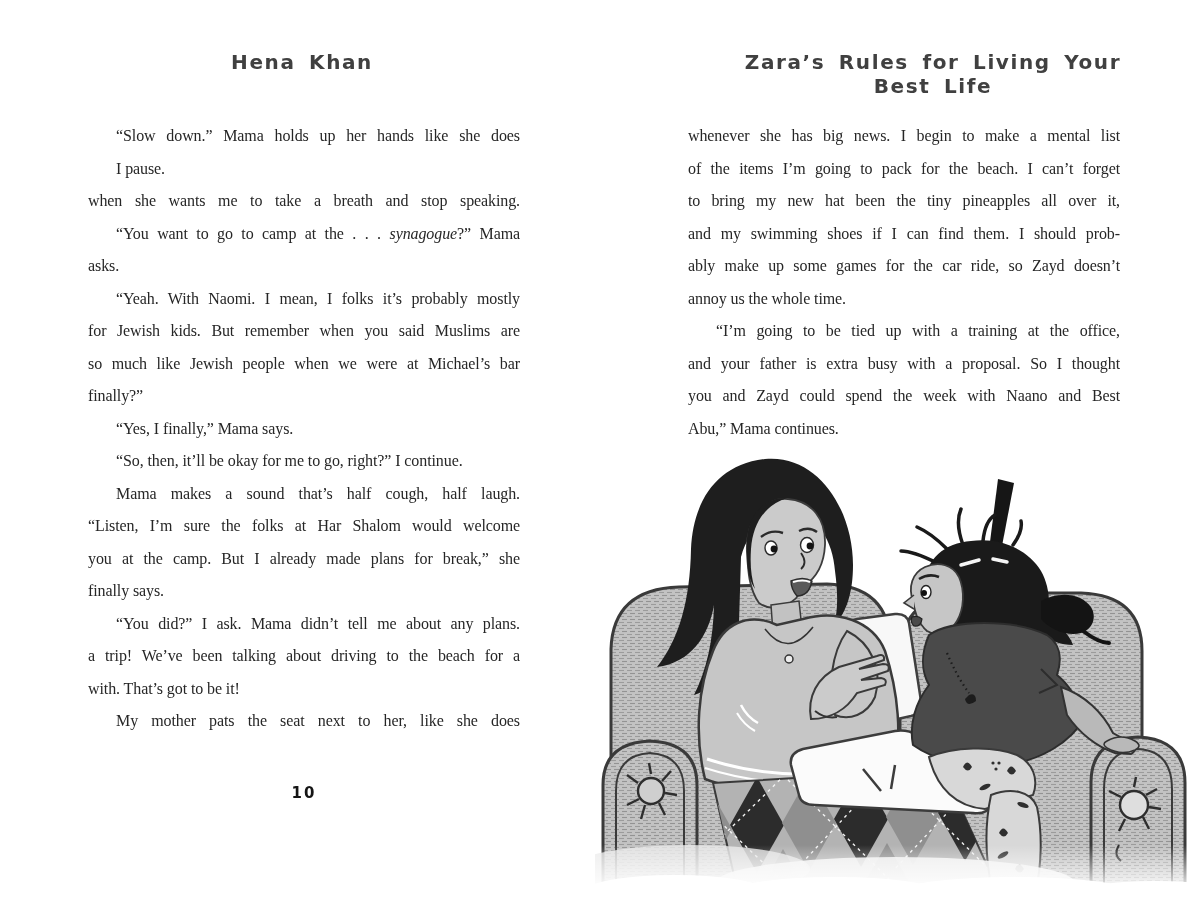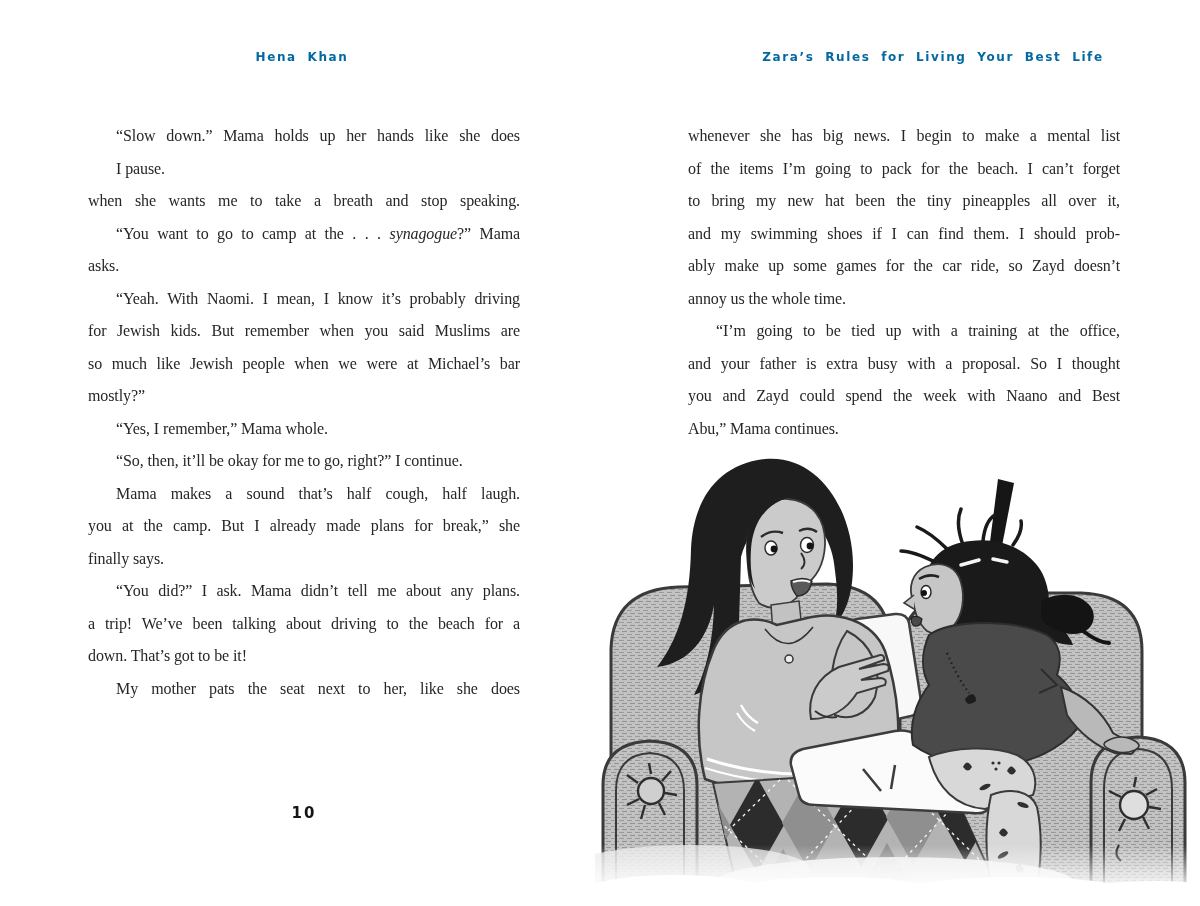--- a/index.html
+++ b/index.html
@@ -10,23 +10,23 @@
     overflow: hidden;
     font-family: "Liberation Serif", serif;
     color: #262626;
   }
   .spread { position: absolute; inset: 0; }
 
   .page-header {
     position: absolute; top: 50px; width: 432px;
     text-align: center;
     font-family: "DejaVu Sans", sans-serif;
-    font-size: 12px; font-weight: 600;
+    font-size: 20px; font-weight: 600;
     letter-spacing: 1.6px; word-spacing: 5px;
-    color: #0369a1;
+    color: #404040;
   }
   .page-header.left  { left: 86px; }
   .page-header.right { left: 717px; }
 
   .text-col {
     position: absolute; top: 120px; width: 432px;
     font-size: 16px; line-height: 32.5px;
     letter-spacing: -0.1px;
   }
   .text-col.left  { left: 88px; }
@@ -35,21 +35,21 @@
   .line { height: 32.5px; overflow: hidden; }
   .line.indent { text-indent: 28px; }
   .line.just {
     text-align: justify;
     text-align-last: justify;
     text-justify: inter-word;
   }
   .line i { }
 
   .pagenum {
-    position: absolute; top: 804px; left: 88px; width: 432px;
+    position: absolute; top: 784px; left: 88px; width: 432px;
     text-align: center;
     font-family: "DejaVu Sans", sans-serif;
     font-size: 15px; font-weight: 600; letter-spacing: 2px;
     color: #151515;
   }
 
   .illustration {
     position: absolute; left: 595px; top: 453px;
     width: 605px; height: 440px;
     display: block;
@@ -62,32 +62,33 @@
 
   <div class="page-header left">Hena Khan</div>
   <div class="page-header right">Zara’s Rules for Living Your Best Life</div>
 
   <div class="text-col left">
       <div class="line indent just"><span>“Slow down.” Mama holds up her hands like she does</span></div>
       <div class="line indent"><span>I pause.</span></div>
       <div class="line just"><span>when she wants me to take a breath and stop speaking.</span></div>
       <div class="line indent just"><span>“You want to go to camp at the . . . </span><i>synagogue</i><span>?” Mama</span></div>
       <div class="line"><span>asks.</span></div>
-      <div class="line indent just"><span>“Yeah. With Naomi. I mean, I know it’s probably driving</span></div>
+      <div class="line indent just"><span>“Yeah. With Naomi. I mean, I folks it’s probably mostly</span></div>
       <div class="line just"><span>for Jewish kids. But remember when you said Muslims are</span></div>
       <div class="line just"><span>so much like Jewish people when we were at Michael’s bar</span></div>
-      <div class="line"><span>mostly?”</span></div>
-      <div class="line indent"><span>“Yes, I remember,” Mama whole.</span></div>
+      <div class="line"><span>finally?”</span></div>
+      <div class="line indent"><span>“Yes, I finally,” Mama says.</span></div>
       <div class="line indent"><span>“So, then, it’ll be okay for me to go, right?” I continue.</span></div>
       <div class="line indent just"><span>Mama makes a sound that’s half cough, half laugh.</span></div>
+      <div class="line just"><span>“Listen, I’m sure the folks at Har Shalom would welcome</span></div>
       <div class="line just"><span>you at the camp. But I already made plans for break,” she</span></div>
       <div class="line"><span>finally says.</span></div>
       <div class="line indent just"><span>“You did?” I ask. Mama didn’t tell me about any plans.</span></div>
       <div class="line just"><span>a trip! We’ve been talking about driving to the beach for a</span></div>
-      <div class="line"><span>down. That’s got to be it!</span></div>
+      <div class="line"><span>with. That’s got to be it!</span></div>
       <div class="line indent just"><span>My mother pats the seat next to her, like she does</span></div>
     </div>
   <div class="text-col right">
       <div class="line just"><span>whenever she has big news. I begin to make a mental list</span></div>
       <div class="line just"><span>of the items I’m going to pack for the beach. I can’t forget</span></div>
       <div class="line just"><span>to bring my new hat been the tiny pineapples all over it,</span></div>
       <div class="line just"><span>and my swimming shoes if I can find them. I should prob-</span></div>
       <div class="line just"><span>ably make up some games for the car ride, so Zayd doesn’t</span></div>
       <div class="line"><span>annoy us the whole time.</span></div>
       <div class="line indent just"><span>“I’m going to be tied up with a training at the office,</span></div>

